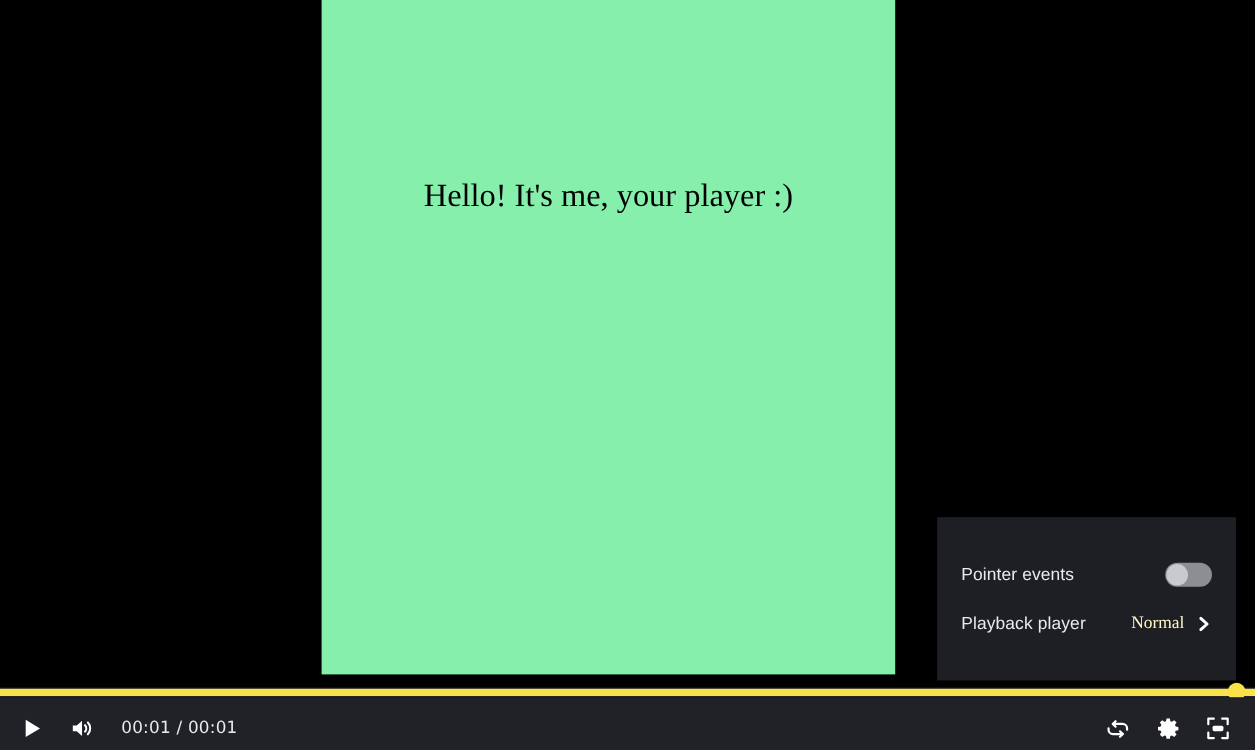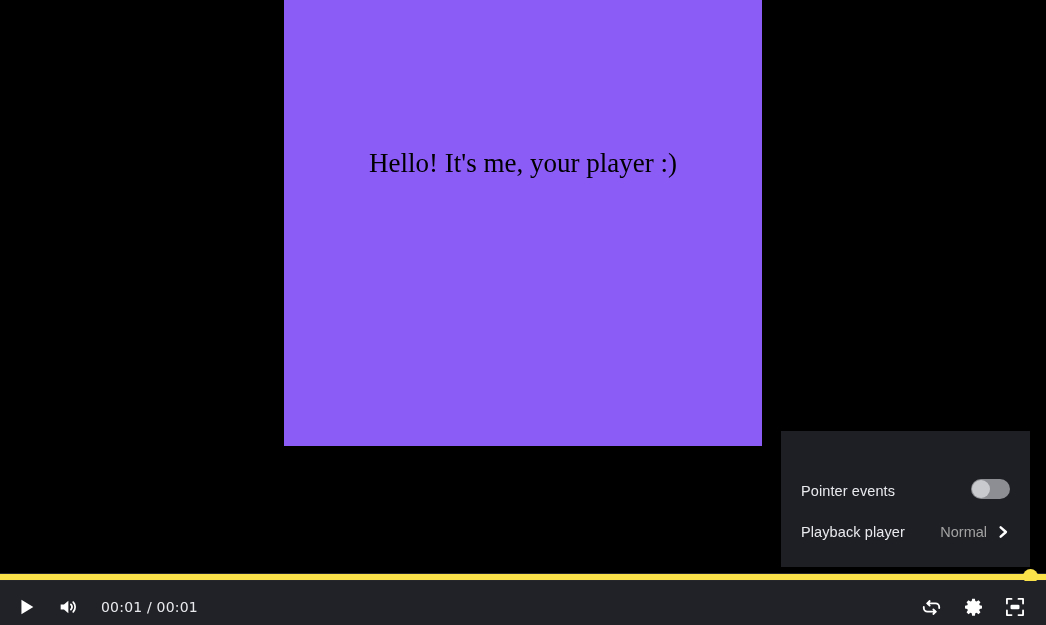--- a/index.html
+++ b/index.html
@@ -26,25 +26,25 @@
   .video-stage {
     position: absolute;
     left: 0;
     top: 0;
     width: 1046px;
     height: 573px;
     background: #000000;
   }
   .video-frame {
     position: absolute;
-    left: 284px;
+    left: 268px;
     top: 0;
     width: 478px;
-    height: 446px;
-    background: #8b5cf6;
+    height: 562px;
+    background: #86efac;
   }
   .video-caption {
     position: absolute;
     left: 0;
     top: 0;
     width: 478px;
     text-align: center;
     margin-top: 146px;
     color: #000000;
     font-family: "Liberation Serif", "DejaVu Serif", serif;
@@ -63,21 +63,21 @@
     background: #1e1f25;
     box-sizing: border-box;
     padding: 0 20px;
     display: flex;
     flex-direction: column;
     justify-content: center;
     z-index: 6;
   }
   .settings-row {
     display: flex;
-    align-items: flex-end;
+    align-items: center;
     justify-content: space-between;
     height: 41px;
   }
   .settings-label {
     color: #e9eaee;
     font-size: 14.5px;
     font-family: "Liberation Sans", sans-serif;
     letter-spacing: 0.1px;
   }
 
@@ -99,22 +99,23 @@
   .toggle.off .knob { left: 1px; background: #c9cacd; }
   .toggle.on  { background: #fae24a; }
   .toggle.on .knob  { left: 20px; background: #ffffff; }
 
   .speed-value-wrap {
     display: flex;
     align-items: center;
     gap: 9px;
   }
   .speed-value {
-    color: #a3a3a3;
+    color: #fef9c3;
     font-size: 14.5px;
+    font-family: Liberation Serif, serif;
   }
   .chevron-right {
     display: block;
     width: 14px;
     height: 14px;
     color: #ffffff;
   }
 
   
   .progress-wrap {

